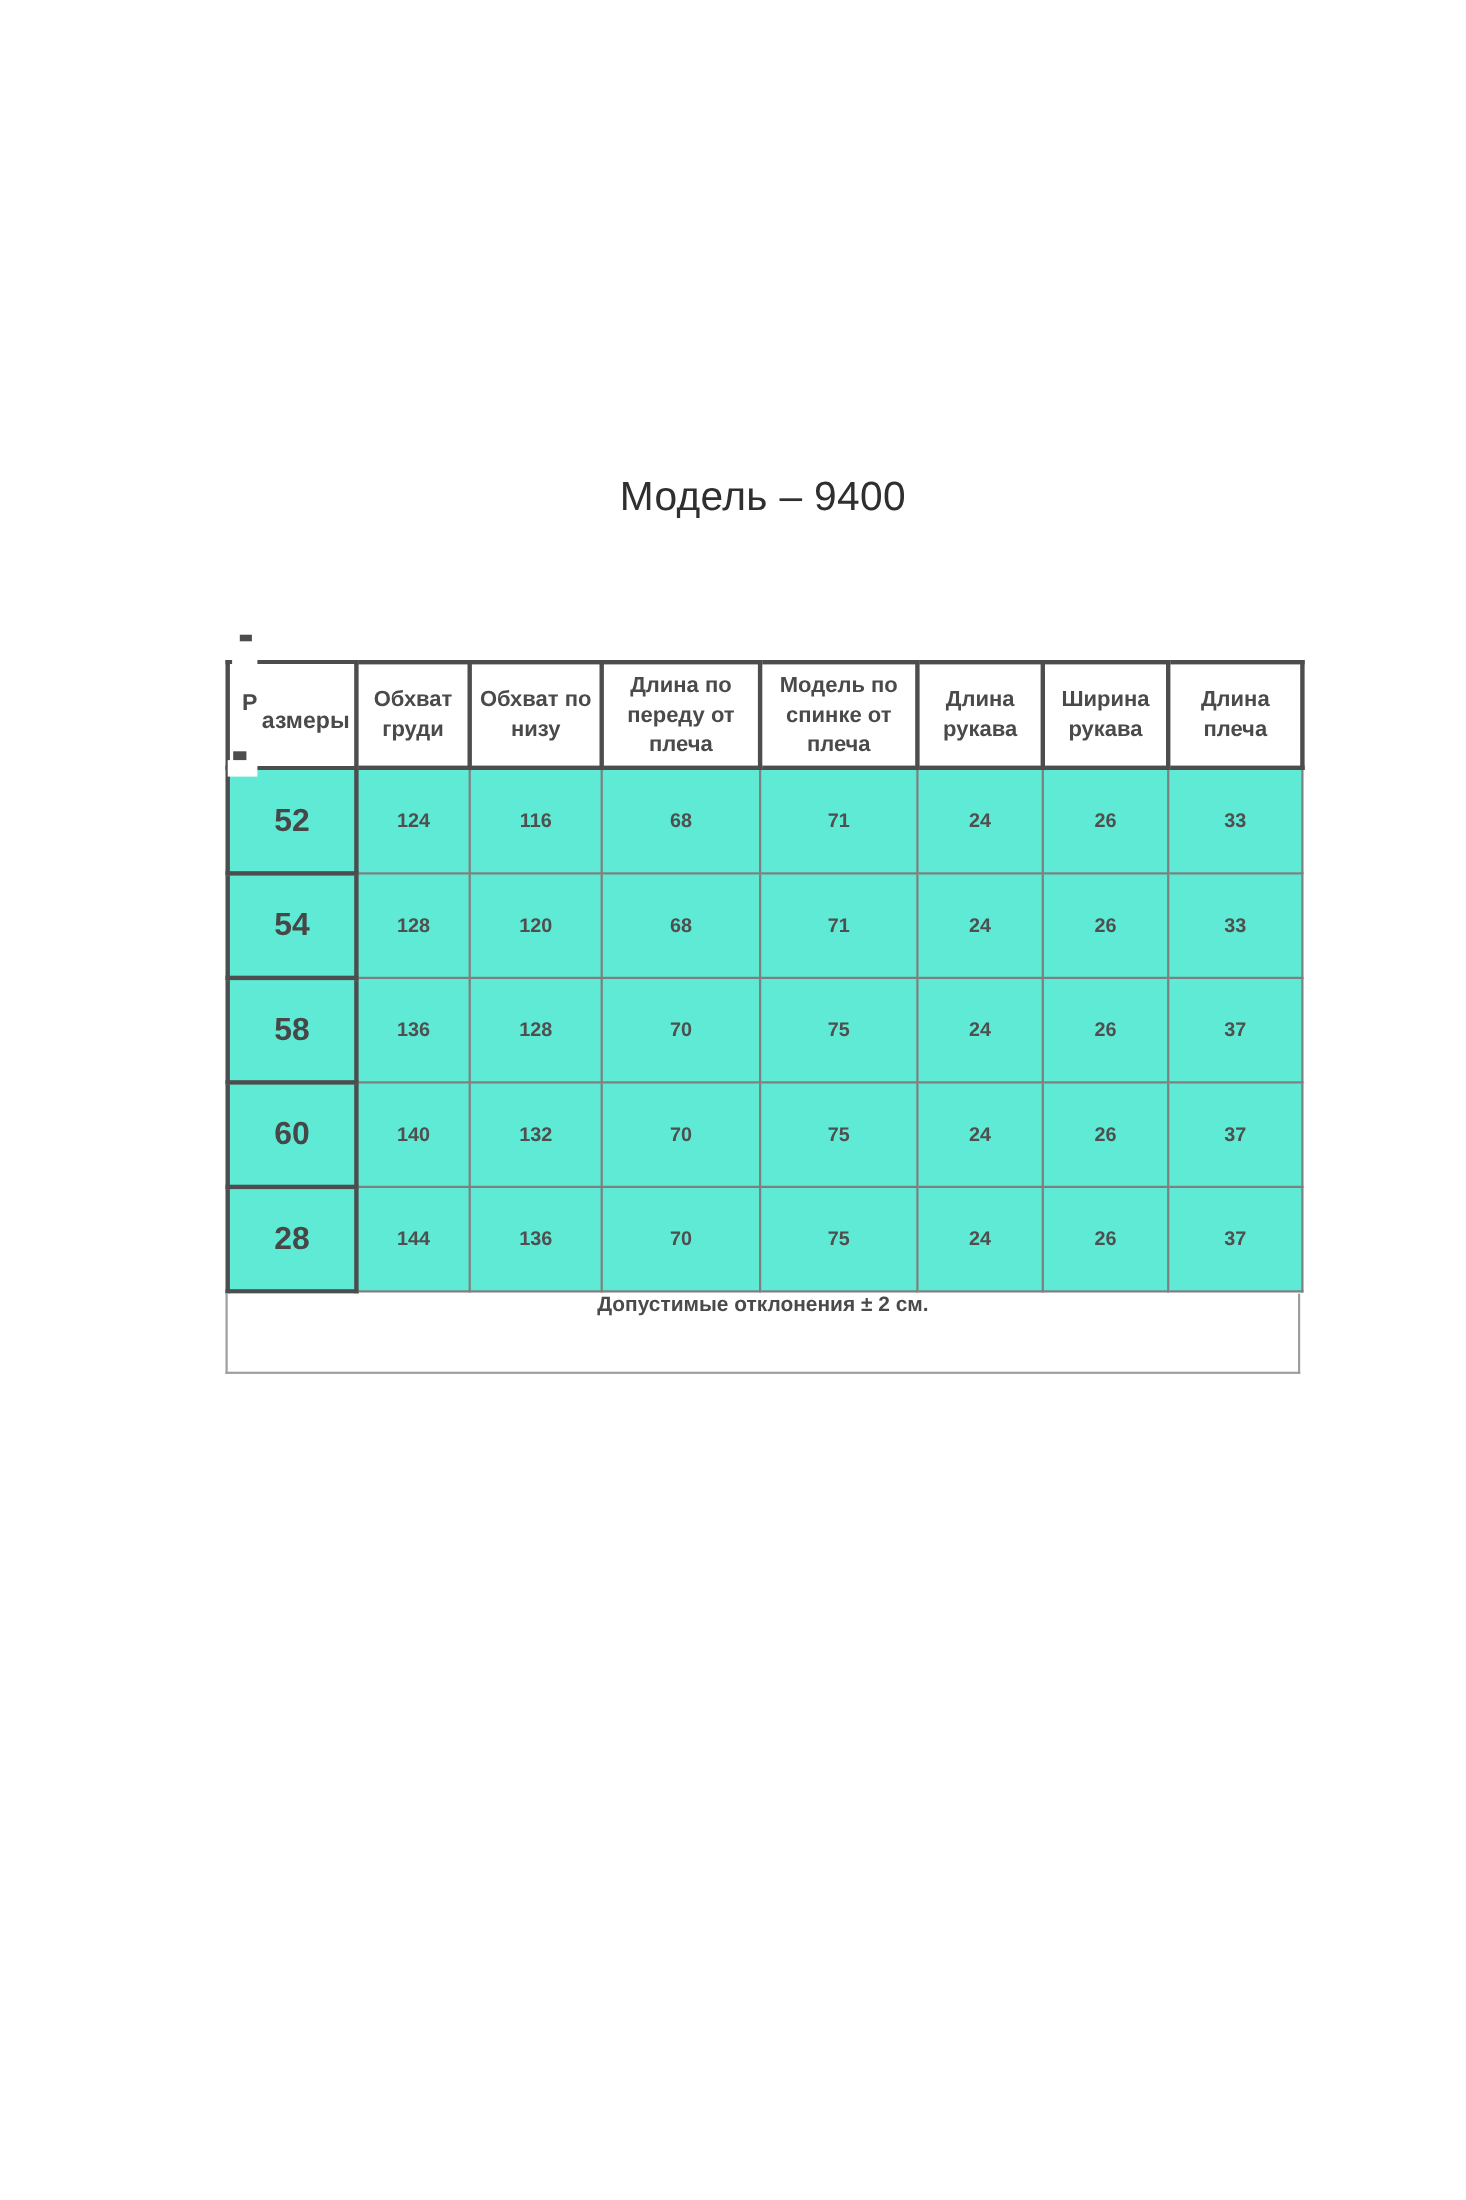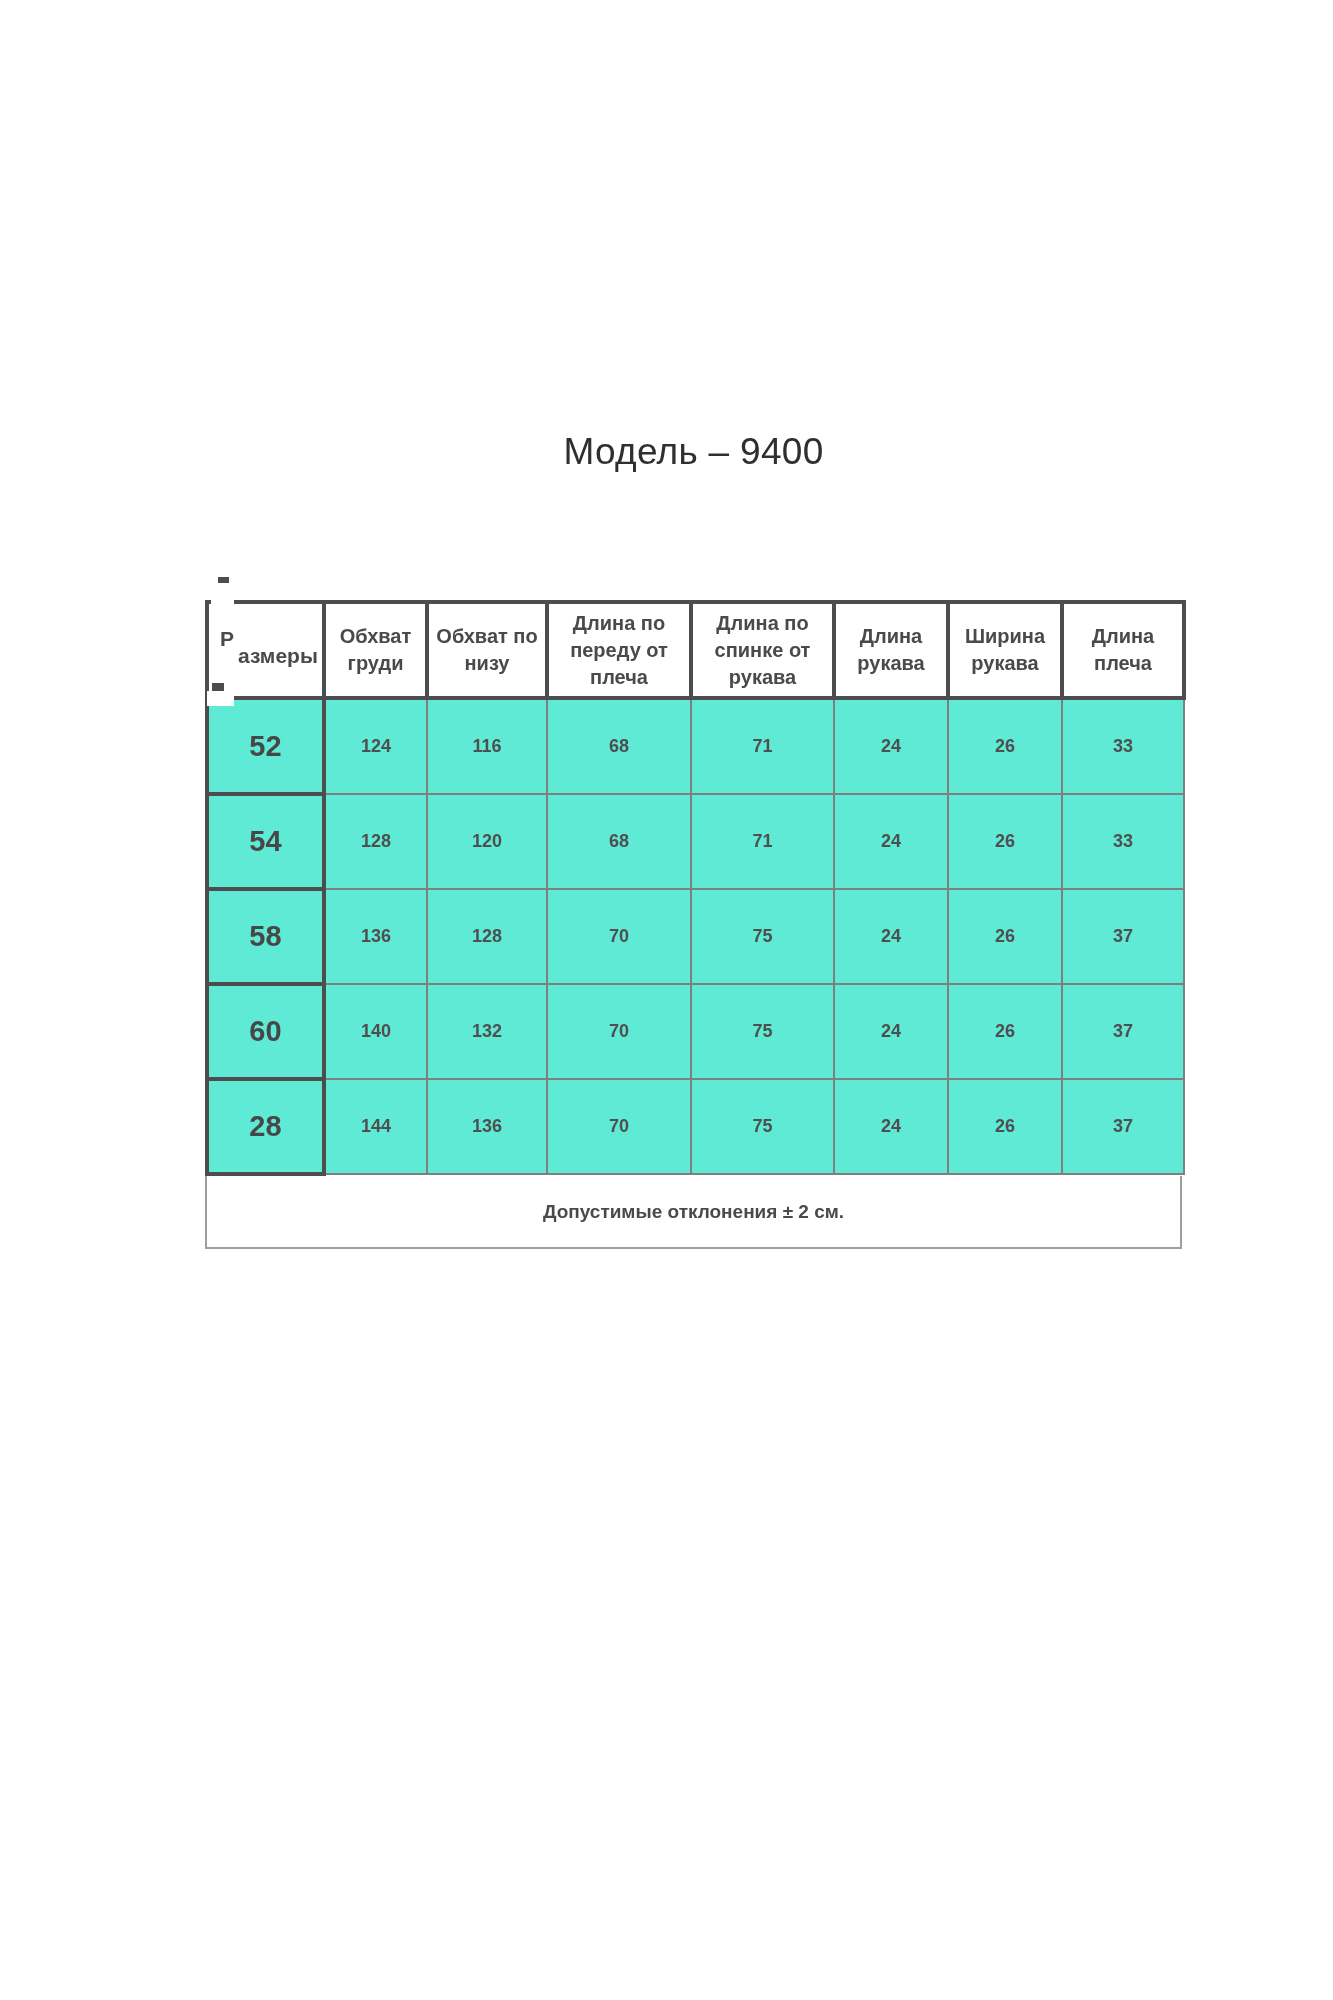--- a/index.html
+++ b/index.html
@@ -85,21 +85,21 @@
     font-weight: bold;
     color: #474747;
   }
   .footer-note {
     width: 977px;
     height: 73px;
     box-sizing: border-box;
     border: 2px solid #9e9e9e;
     border-top: none;
     display: flex;
-    align-items: center;
+    align-items: flex-start;
     justify-content: center;
     font-size: 19px;
     font-weight: bold;
     color: #4a4a4a;
     background: #ffffff;
   }
   .artifact { position: absolute; z-index: 5; }
   .patch { background: #ffffff; }
   .patch-1 { left: 211px; top: 594px; width: 23px; height: 15px; }
   .patch-2 { left: 207px; top: 691px; width: 27px; height: 15px; }
@@ -128,21 +128,21 @@
       </colgroup>
       <thead>
         <tr>
           <th class="size-th">
             <span class="frag frag-top">Р</span>
             <span class="frag frag-bottom">азмеры</span>
           </th>
           <th>Обхват груди</th>
           <th>Обхват по низу</th>
           <th>Длина по переду от плеча</th>
-          <th>Длина по спинке от рукава</th>
+          <th>Модель по спинке от плеча</th>
           <th>Длина рукава</th>
           <th>Ширина рукава</th>
           <th>Длина плеча</th>
         </tr>
       </thead>
       <tbody>
         <tr>
           <td class="size-cell">52</td>
           <td class="val">124</td>
           <td class="val">116</td>

